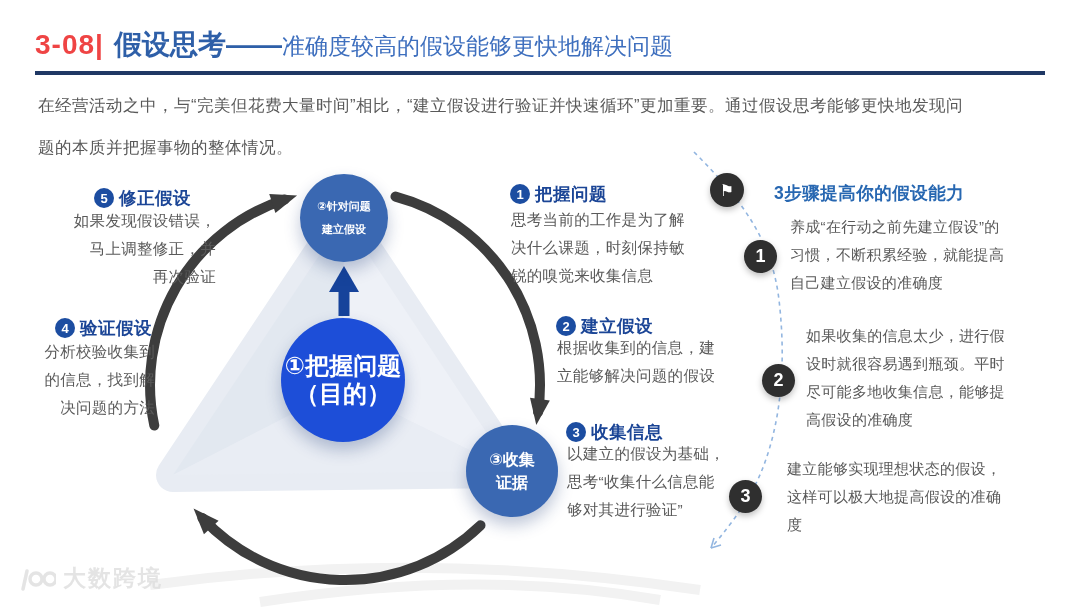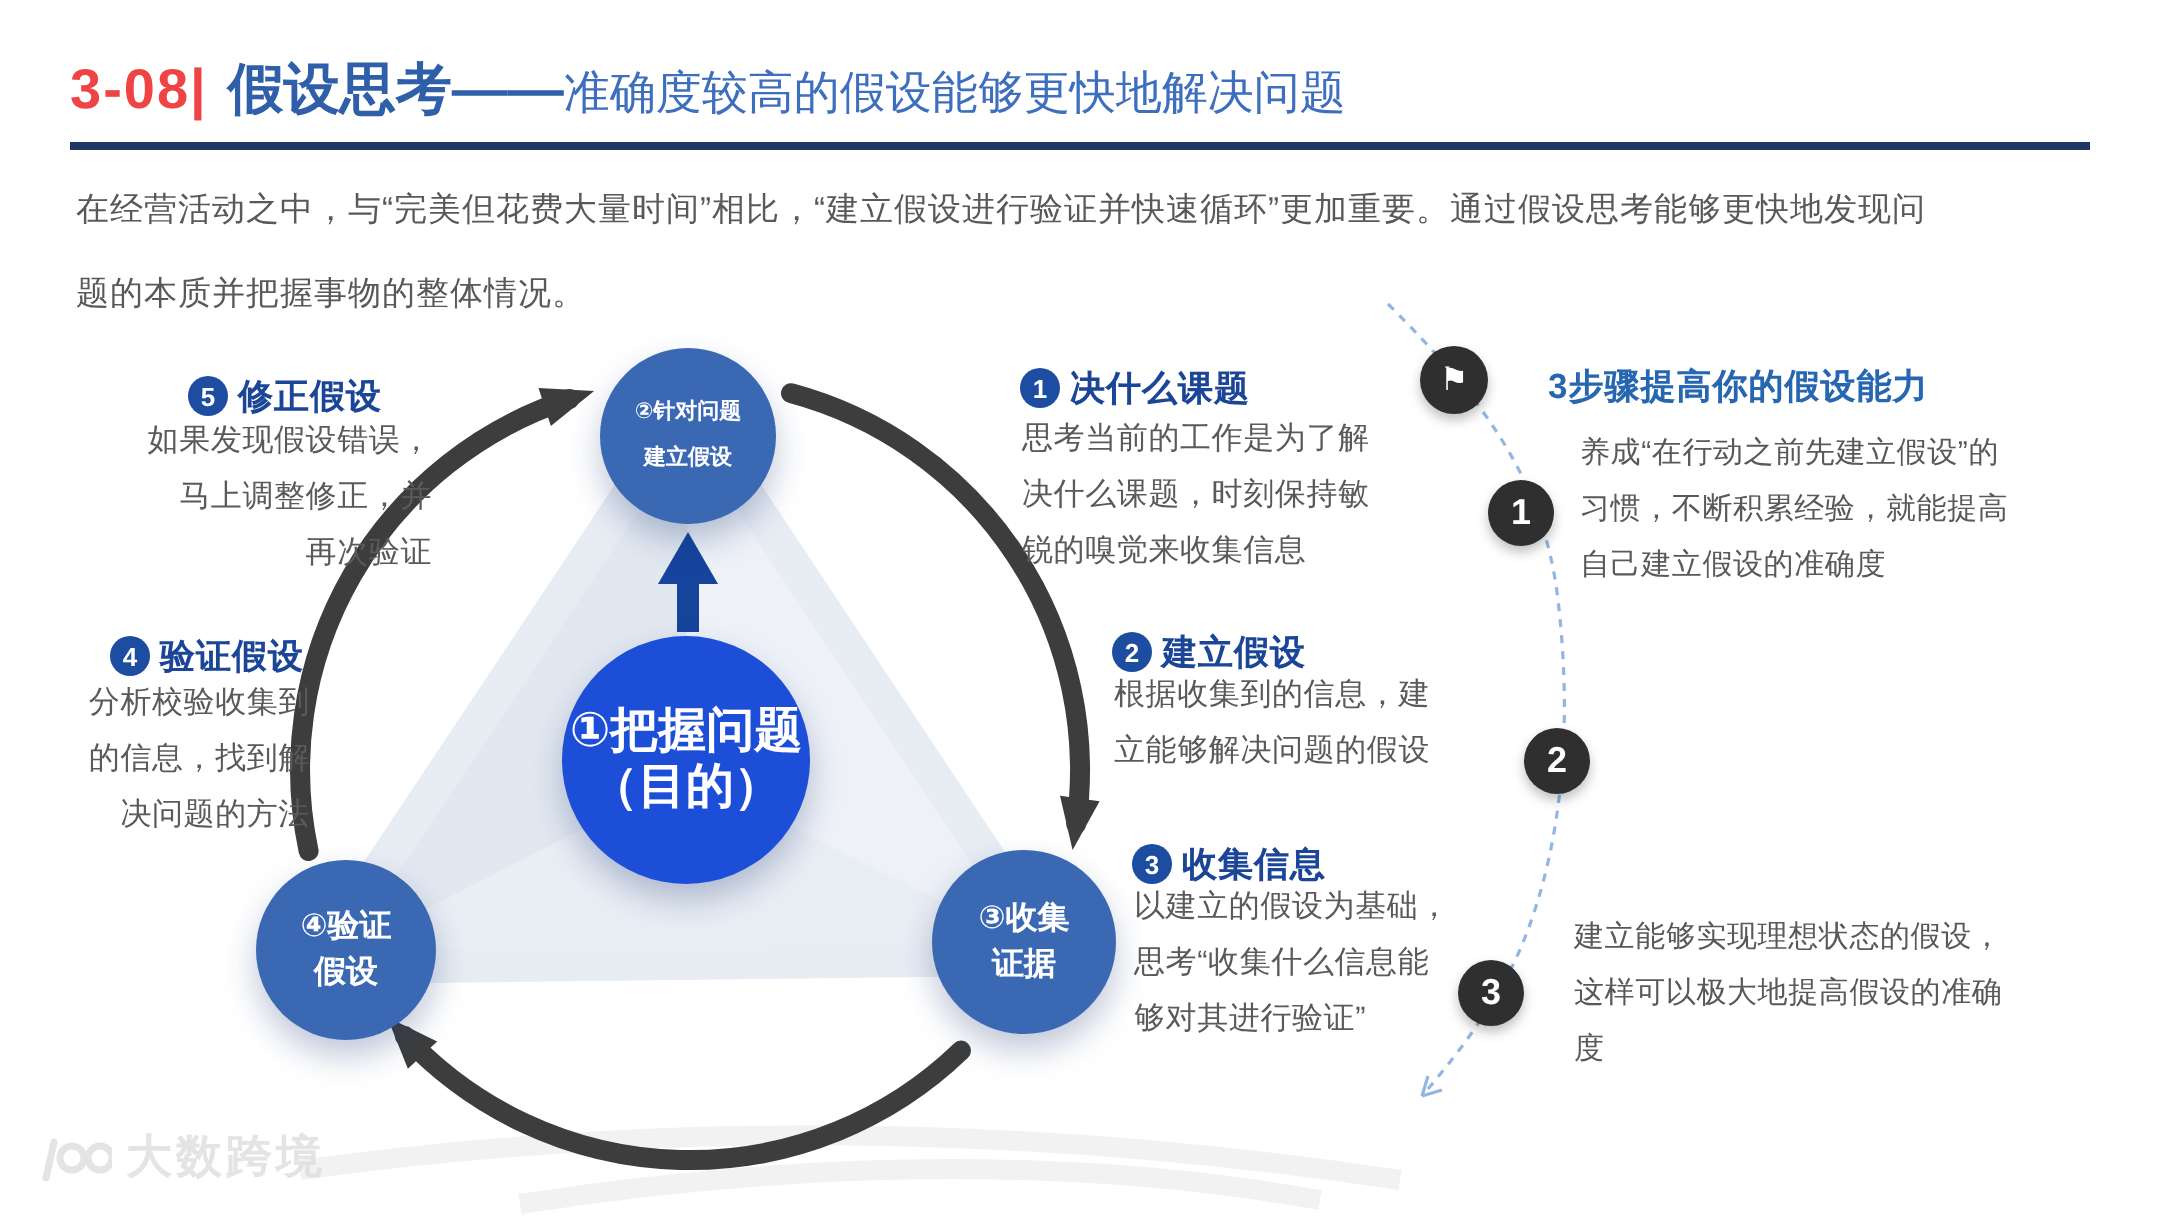--- a/index.html
+++ b/index.html
@@ -115,22 +115,20 @@
     <g>
       <path d="M 694 152 C 742 200, 772 240, 779 300 C 786 360, 782 420, 762 470 C 752 495, 735 520, 711 548" fill="none" stroke="#93b6e0" stroke-width="1.6" stroke-dasharray="4 4"></path>
       <path d="M 711 548 L 721 545 M 711 548 L 714 538" stroke="#93b6e0" stroke-width="1.6" fill="none"></path>
     </g>
   </svg>
 
   <div class="node node-mid node-top pre" style="left:300px;top:174px;width:88px;height:88px;">②针对问题
 建立假设</div>
   <div class="node node-center pre" style="left:281px;top:318px;width:124px;height:124px;">①把握问题
 （目的）</div>
-  <div class="node node-mid node-sm pre" style="left:128px;top:430px;width:90px;height:90px;">④验证
-假设</div>
   <div class="node node-mid node-sm pre" style="left:466px;top:425px;width:92px;height:92px;">③收集
 证据</div>
 
   <div class="anno-head" style="left:94px;top:186px;">
     <span class="badge">5</span>
     <span class="t">修正假设</span>
   </div>
   <div class="anno-body ra pre" style="left:40px;top:207px;width:176px;">如果发现假设错误，
 马上调整修正，并
 再次验证</div>
@@ -138,21 +136,21 @@
   <div class="anno-head" style="left:55px;top:316px;">
     <span class="badge">4</span>
     <span class="t">验证假设</span>
   </div>
   <div class="anno-body ra pre" style="left:38px;top:338px;width:117px;">分析校验收集到
 的信息，找到解
 决问题的方法</div>
 
   <div class="anno-head" style="left:510px;top:182px;">
     <span class="badge">1</span>
-    <span class="t">决什么课题</span>
+    <span class="t">把握问题</span>
   </div>
   <div class="anno-body pre" style="left:511px;top:206px;width:200px;">思考当前的工作是为了解
 决什么课题，时刻保持敏
 锐的嗅觉来收集信息</div>
 
   <div class="anno-head" style="left:556px;top:314px;">
     <span class="badge">2</span>
     <span class="t">建立假设</span>
   </div>
   <div class="anno-body pre" style="left:557px;top:334px;width:180px;">根据收集到的信息，建
@@ -170,20 +168,24 @@
     <span>⚑</span>
   </div>
   <div class="tips-title" style="left:774px;top:181px;">3步骤提高你的假设能力</div>
 
   <div class="dot" style="left:744px;top:240px;">1</div>
   <div class="tip-text pre" style="left:790px;top:213px;width:272px;">养成“在行动之前先建立假设”的
 习惯，不断积累经验，就能提高
 自己建立假设的准确度</div>
 
   <div class="dot" style="left:762px;top:364px;">2</div>
+  <div class="tip-text pre" style="left:806px;top:322px;width:252px;">如果收集的信息太少，进行假
+设时就很容易遇到瓶颈。平时
+尽可能多地收集信息，能够提
+高假设的准确度</div>
 
   <div class="dot" style="left:729px;top:480px;">3</div>
   <div class="tip-text pre" style="left:787px;top:455px;width:284px;">建立能够实现理想状态的假设，
 这样可以极大地提高假设的准确
 度</div>
 
   <div class="wm">
     <svg width="36" height="30" viewBox="0 0 36 30">
       <path d="M7 7 L3 25" stroke="#dcdcdc" stroke-width="3.5" fill="none" stroke-linecap="round"></path>
       <circle cx="16" cy="15" r="6" fill="none" stroke="#dcdcdc" stroke-width="3.5"></circle>

